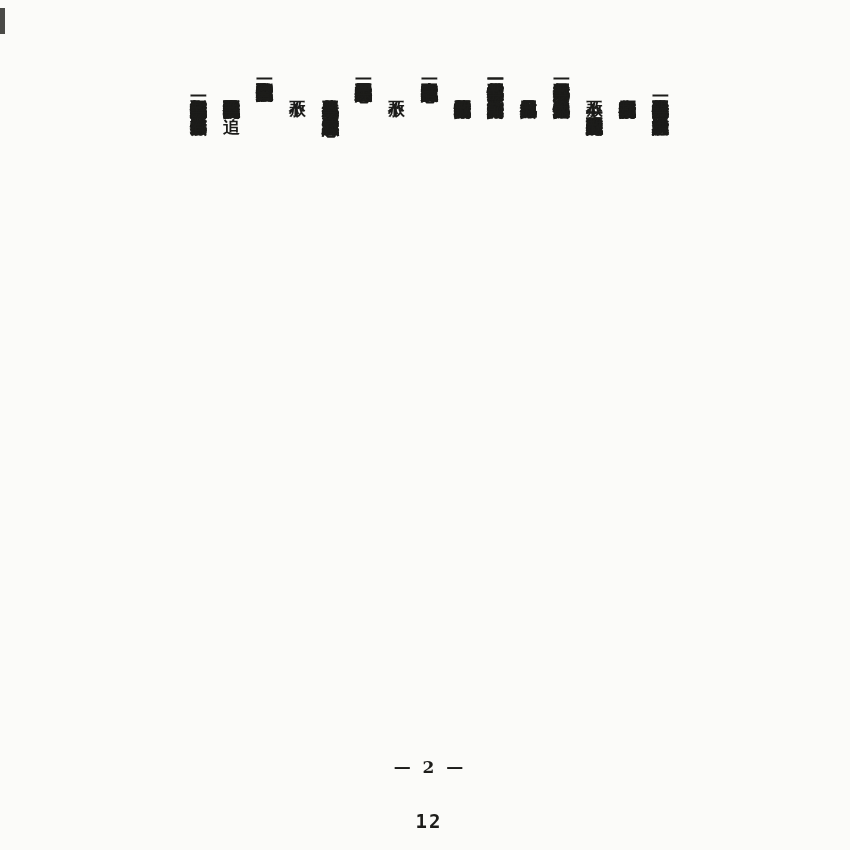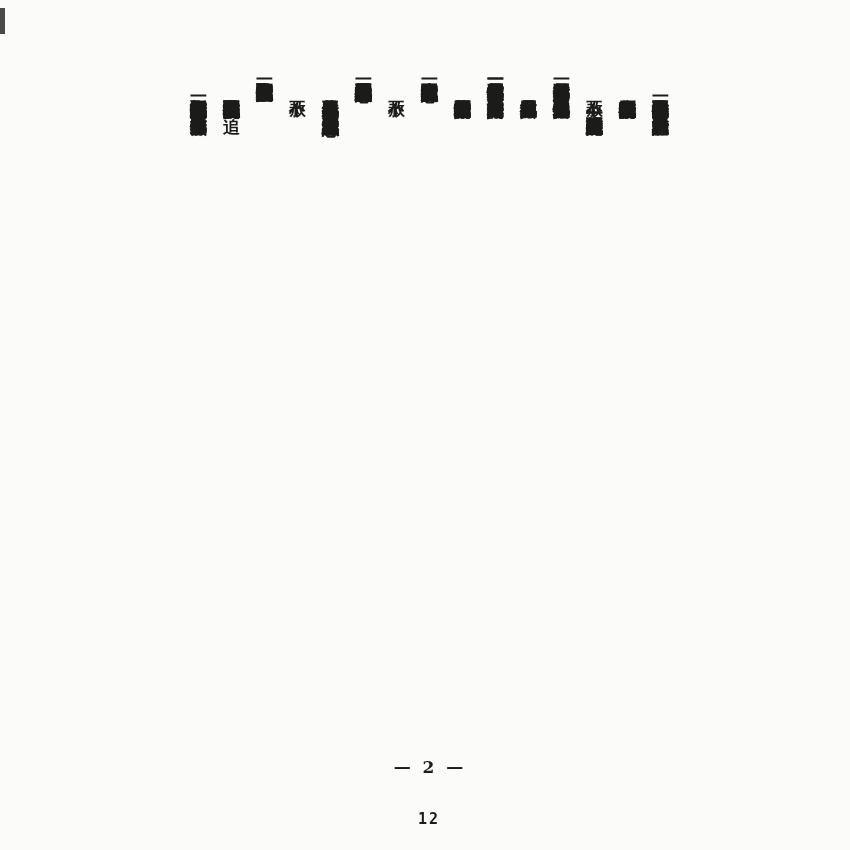--- a/index.html
+++ b/index.html
@@ -55,21 +55,21 @@
     letter-spacing: 3px;
     color: #1c1c1a;
     font-family: "DejaVu Serif", "Liberation Serif", serif;
     white-space: nowrap;
   }
   .footer-book-page {
     position: absolute;
     top: 810px;
     left: 50%;
     transform: translateX(calc(-50% + 4px));
-    font-size: 15px;
+    font-size: 19px;
     font-weight: 700;
     letter-spacing: 2px;
     color: #1c1c1a;
     font-family: "DejaVu Sans Mono", "Liberation Mono", monospace;
   }
 </style>
 </head>
 <body>
 
 <div class="page">

